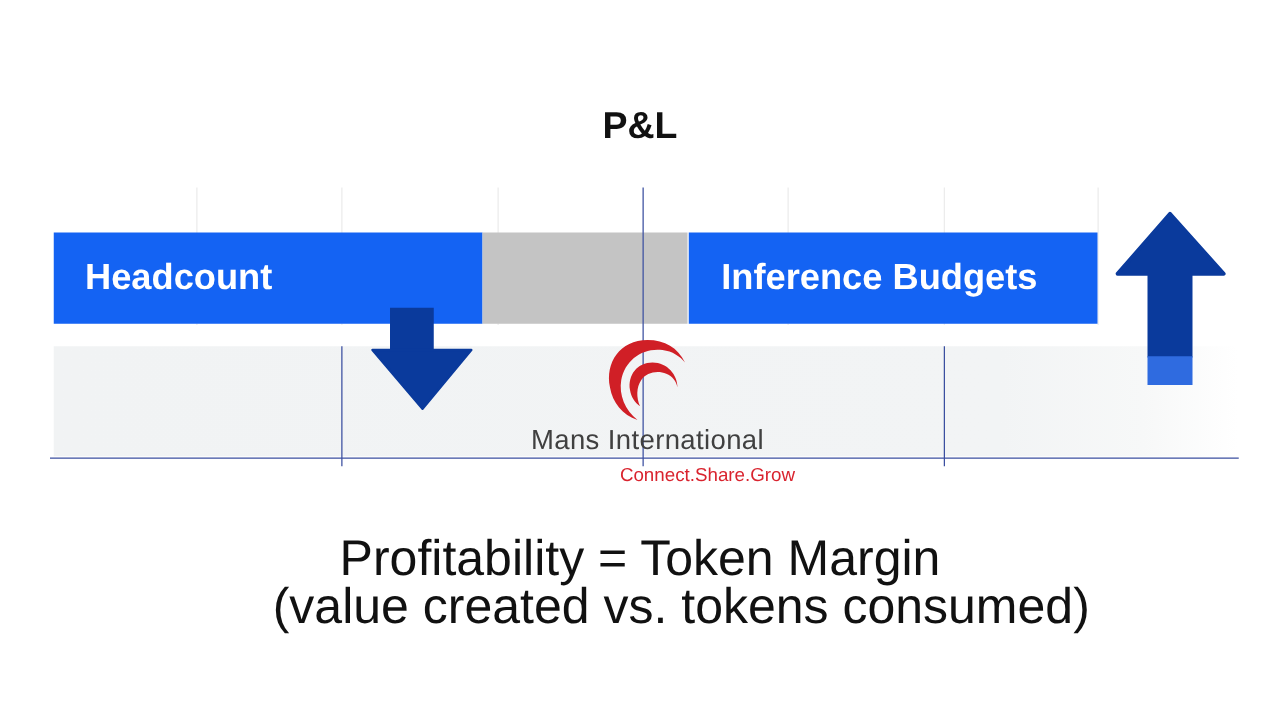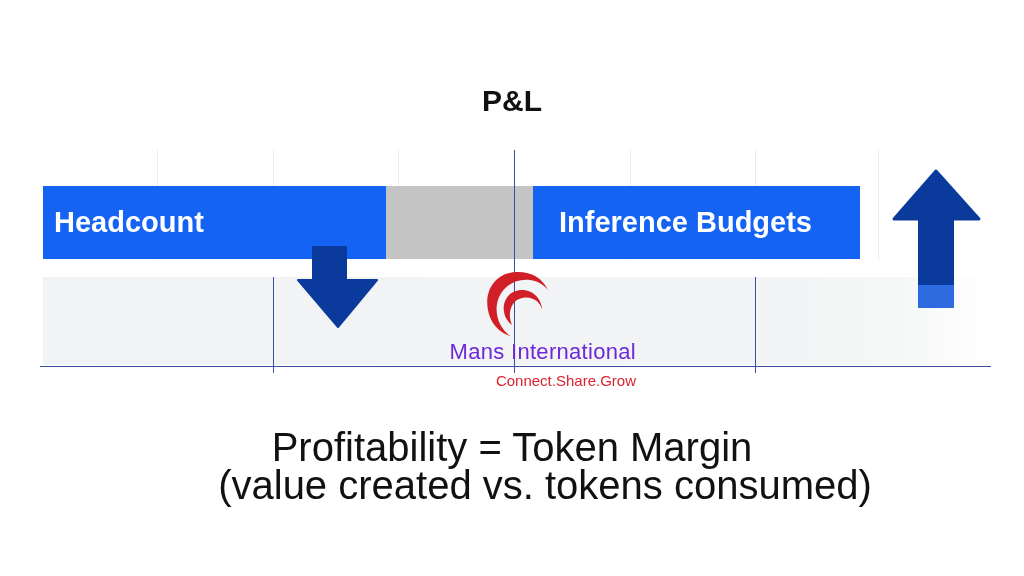--- a/index.html
+++ b/index.html
@@ -15,28 +15,28 @@
   }
   .gridline-faint { width:1px; background:#ececec; top:150px; height:110px; }
   .band-lower {
     left:43px; top:277px; width:947px; height:88px;
     background:linear-gradient(90deg,#f1f3f4 0%,#f2f4f5 80%,#f7f8f8 92%,#ffffff 100%);
   }
   .bar {
     top:186px; height:73px; display:flex; align-items:center;
     color:#fff; font-size:29px; font-weight:bold; box-sizing:border-box;
   }
-  #bar-headcount { left:43px; width:343px; background:#1463f3; padding-left:11px; }
+  #bar-headcount { left:43px; width:343px; background:#1463f3; padding-left:25px; }
   #bar-gap { left:386px; width:164px; background:#c4c4c4; }
-  #bar-inference { left:533px; width:327px; background:#1463f3; padding-left:26px; }
+  #bar-inference { left:551px; width:327px; background:#1463f3; padding-left:26px; }
   .vline { width:1px; background:#3b4fa0; }
   #baseline { left:40px; top:366px; width:951px; height:1px; background:#3b4fa0; }
   #logo-text {
-    left:400px; width:236px; top:339px; text-align:right;
-    font-size:22px; color:#6d28d9; letter-spacing:0.3px;
+    left:400px; width:236px; top:339px; text-align:center;
+    font-size:22px; color:#404040; letter-spacing:0.3px;
   }
   #logo-tagline {
     left:400px; width:236px; top:372px; text-align:right;
     font-size:15px; color:#d9232e;
   }
   .summary {
     left:0; width:1024px; text-align:center; font-size:40px;
     color:#111; font-weight:500;
   }
   #summary-1 { top:425px; }

